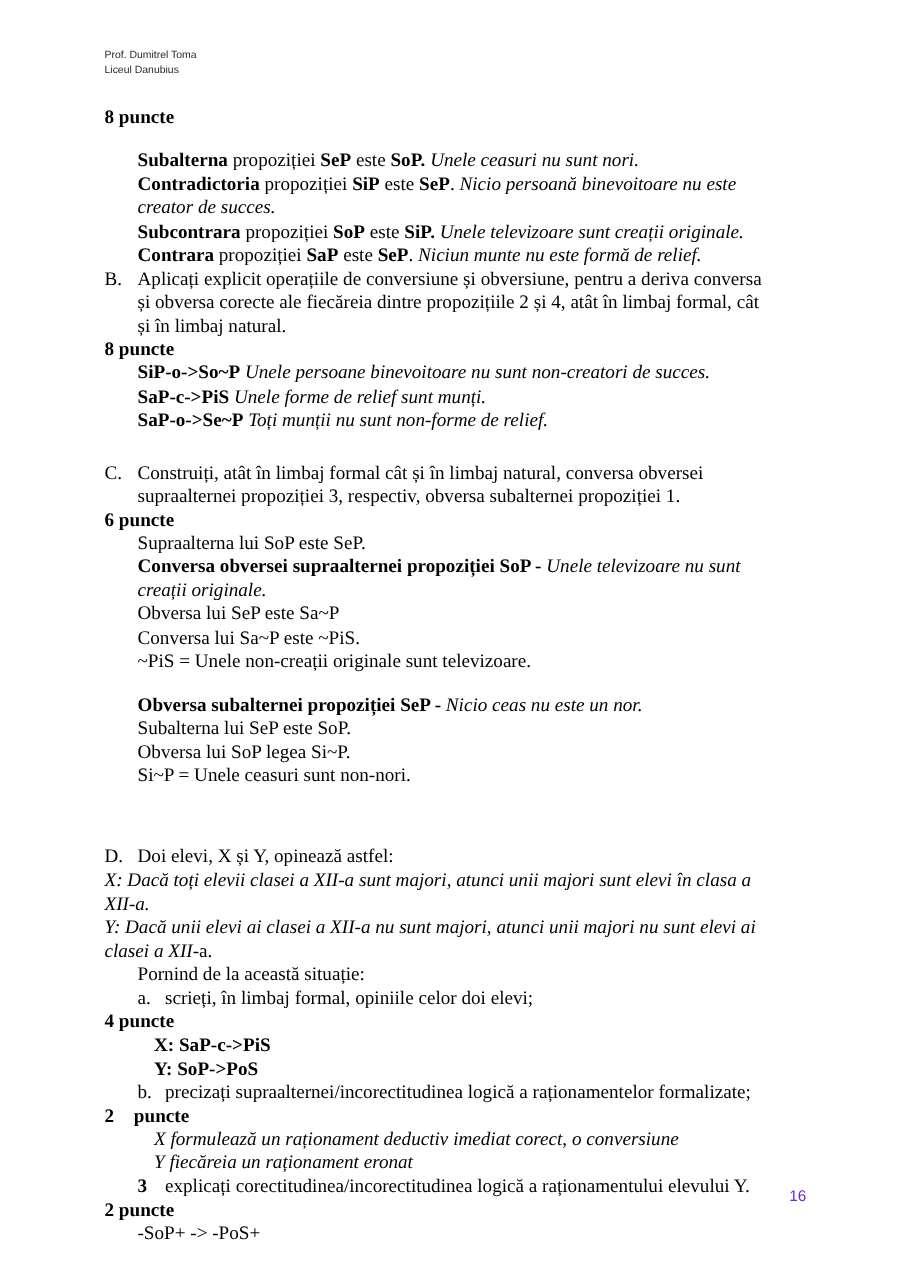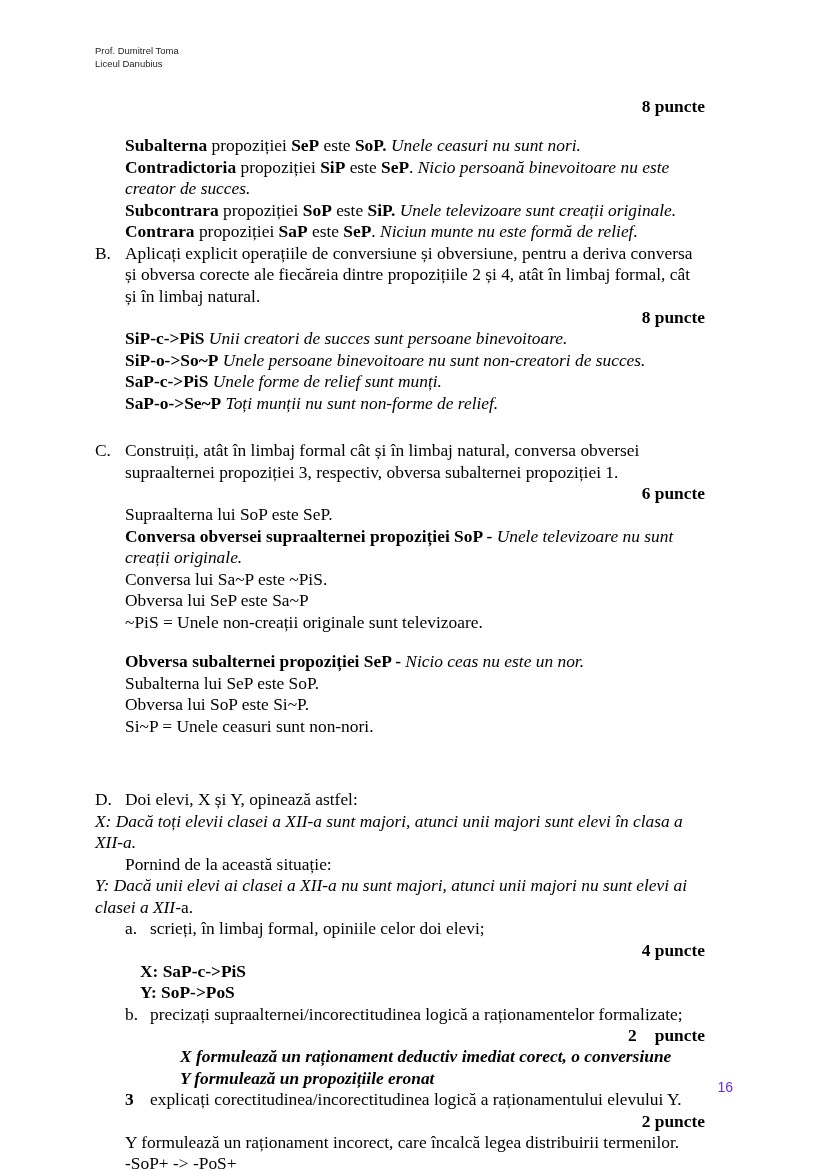--- a/index.html
+++ b/index.html
@@ -41,21 +41,21 @@
     left: 95px;
     top: 96px;
     width: 610px;
     font-size: 17.4px;
     line-height: 21.5px;
     text-align: left;
   }
 
   .points {
     font-weight: bold;
-    text-align: right;
+    text-align: left;
     margin: 0;
     padding: 0;
     line-height: 21px;
   }
   .points .gap { display: inline-block; width: 18px; }
 
   .blk { margin: 0; }
   .ind1 { padding-left: 30px; }   
   .ind2 { padding-left: 45px; }   
 
@@ -70,21 +70,21 @@
     white-space: pre;
   }
   .row .marker.narrow { width: 30px; }
   .row .body { flex: 1 1 auto; }
 
   .row.sub { padding-left: 30px; }
   .row.sub .marker { width: 25px; }
 
   b, .b { font-weight: bold; }
   i, .i { }
-  .bi { font-weight: bold; font-style: italic; margin-left: 40px; }
+  .bi { font-weight: normal; font-style: italic; }
   .sp-m { height: 18px; }
   .sp-l { height: 26px; }
   .sp-xl { height: 34px; }
 
   
   .folio {
     position: absolute;
     left: 0;
     top: 1079px;
     width: 733px;
@@ -127,23 +127,20 @@
     </div>
 
     <div class="row">
       <span class="marker">B.</span>
       <span class="body">Aplicați explicit operațiile de conversiune și obversiune, pentru a deriva conversa și obversa corecte ale fiecăreia dintre propozițiile 2 și 4, atât în limbaj formal, cât și în limbaj natural.</span>
     </div>
 
     <p class="points">8 puncte</p>
 
     <div class="blk ind1">
-      <b>SiP-c-&gt;PiS</b><i> Unii creatori de succes sunt persoane binevoitoare.</i>
-    </div>
-    <div class="blk ind1">
       <b>SiP-o-&gt;So~P</b><i> Unele persoane binevoitoare nu sunt non-creatori de succes.</i>
     </div>
     <div class="blk ind1">
       <b>SaP-c-&gt;PiS</b><i> Unele forme de relief sunt munți.</i>
     </div>
     <div class="blk ind1">
       <b>SaP-o-&gt;Se~P</b><i> Toți munții nu sunt non-forme de relief.</i>
     </div>
 
     <div class="sp-l"></div>
@@ -152,49 +149,49 @@
       <span class="marker">C.</span>
       <span class="body">Construiți, atât în limbaj formal cât și în limbaj natural, conversa obversei supraalternei propoziției 3, respectiv, obversa subalternei propoziției 1.</span>
     </div>
 
     <p class="points">6 puncte</p>
 
     <div class="blk ind1">Supraalterna lui SoP este SeP.</div>
     <div class="blk ind1">
       <b>Conversa obversei supraalternei propoziției SoP -</b><i> Unele televizoare nu sunt creații originale.</i>
     </div>
+    <div class="blk ind1">Obversa lui SeP este Sa~P</div>
     <div class="blk ind1">Conversa lui Sa~P este ~PiS.</div>
-    <div class="blk ind1">Obversa lui SeP este Sa~P</div>
     <div class="blk ind1">~PiS = Unele non-creații originale sunt televizoare.</div>
 
     <div class="sp-m"></div>
 
     <div class="blk ind1">
       <b>Obversa subalternei propoziției SeP -</b><i> Nicio ceas nu este un nor.</i>
     </div>
     <div class="blk ind1">Subalterna lui SeP este SoP.</div>
-    <div class="blk ind1">Obversa lui SoP este Si~P.</div>
+    <div class="blk ind1">Obversa lui SoP legea Si~P.</div>
     <div class="blk ind1">Si~P = Unele ceasuri sunt non-nori.</div>
 
     <div class="sp-xl"></div>
     <div class="sp-m"></div>
 
     <div class="row">
       <span class="marker">D.</span>
       <span class="body">Doi elevi, X și Y, opinează astfel:</span>
     </div>
 
     <div class="blk">
       <i>X: Dacă toți elevii clasei a XII-a sunt majori, atunci unii majori sunt elevi în clasa a XII-a.</i>
     </div>
-    <div class="blk ind1">Pornind de la această situație:</div>
-
     <div class="blk">
       <i>Y: Dacă unii elevi ai clasei a XII-a nu sunt majori, atunci unii majori nu sunt elevi ai clasei a XII</i><span>-a.</span>
     </div>
+
+    <div class="blk ind1">Pornind de la această situație:</div>
 
     <div class="row sub">
       <span class="marker">a.</span>
       <span class="body">scrieți, în limbaj formal, opiniile celor doi elevi;</span>
     </div>
 
     <p class="points">4 puncte</p>
 
     <div class="blk ind2">
       <b>X: SaP-c-&gt;PiS</b>
@@ -207,30 +204,29 @@
       <span class="marker">b.</span>
       <span class="body">precizați supraalternei/incorectitudinea logică a raționamentelor formalizate;</span>
     </div>
 
     <p class="points"><span>2</span><span class="gap"></span><span>puncte</span></p>
 
     <div class="blk ind2">
       <span class="bi">X formulează un raționament deductiv imediat corect, o conversiune</span>
     </div>
     <div class="blk ind2">
-      <span class="bi">Y formulează un propozițiile eronat</span>
+      <span class="bi">Y fiecăreia un raționament eronat</span>
     </div>
 
     <div class="row sub">
       <span class="marker narrow b">3</span>
       <span class="body">explicați corectitudinea/incorectitudinea logică a raționamentului elevului Y.</span>
     </div>
 
     <p class="points">2 puncte</p>
 
-    <div class="blk ind1">Y formulează un raționament incorect, care încalcă legea distribuirii termenilor.</div>
     <div class="blk ind1">-SoP+ -&gt; -PoS+</div>
 
   </div>
 
   <div class="folio">16</div>
 
 </div>
 
 </body></html>

